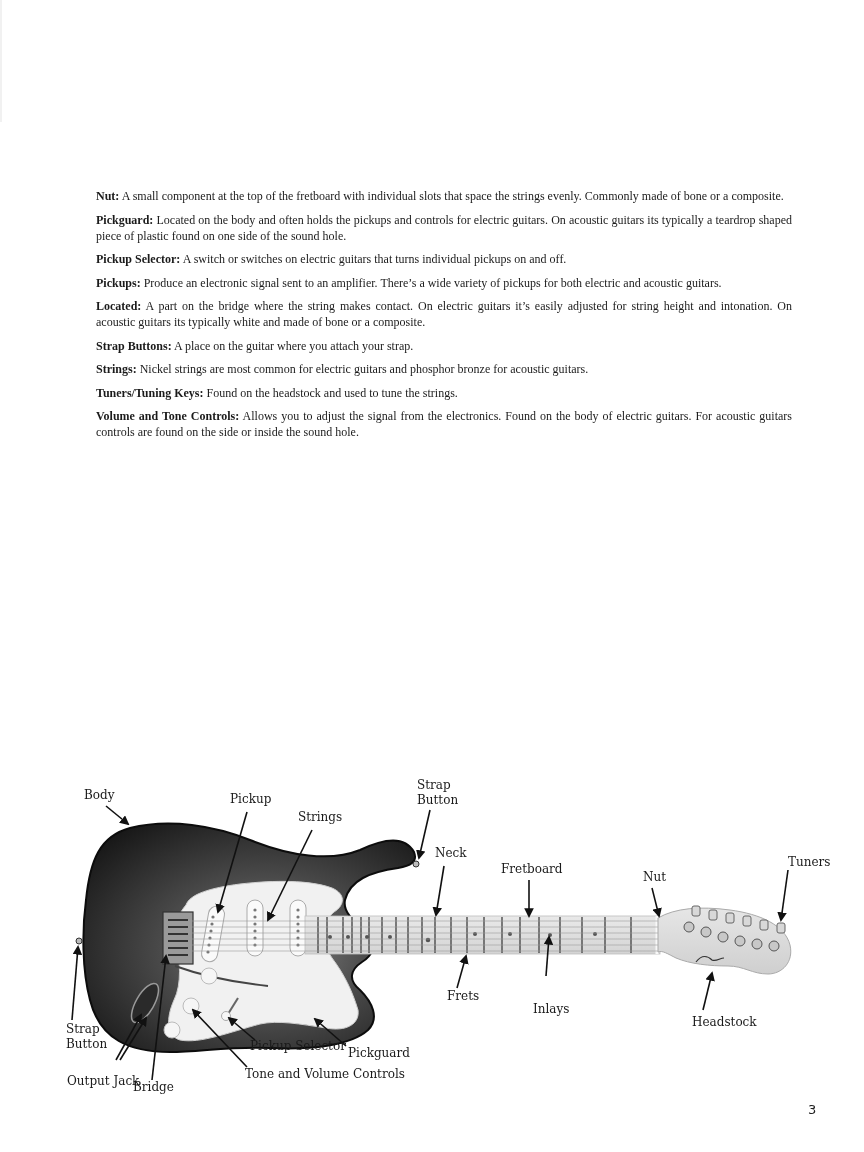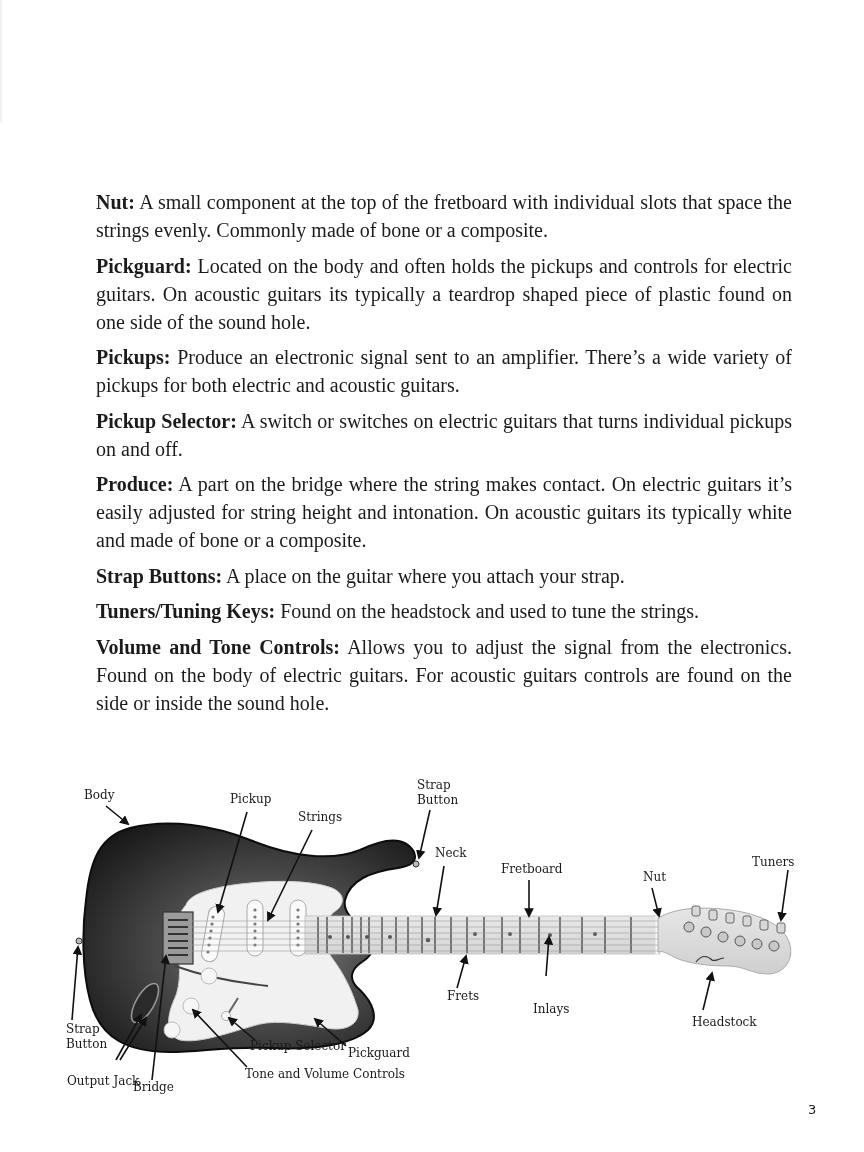--- a/index.html
+++ b/index.html
@@ -1,37 +1,38 @@
 <!DOCTYPE html>
 <html><head>
 <meta charset="utf-8">
 <style>
   html, body { margin: 0; padding: 0; background: #ffffff; }
   body { width: 864px; height: 1152px; position: relative; overflow: hidden; font-family: "DejaVu Serif", serif; color: #1a1a1a; }
   .edge-line { position: absolute; left: 0; top: 0; width: 2px; height: 122px; background: #f1f1f1; }
   .glossary { position: absolute; left: 96px; top: 188px; width: 696px; }
-  .entry { font-family: "Liberation Serif", serif; font-size: 20px; line-height: 28px; margin: 0 0 7.5px 0; text-align: justify; color: #1b1b1b; }
+  .entry { font-family: "Liberation Serif", serif; font-size: 12px; line-height: 16px; margin: 0 0 7.5px 0; text-align: justify; color: #1b1b1b; }
   .entry .term { font-weight: bold; }
   .diagram { position: absolute; left: 0; top: 760px; width: 696px; height: 360px; text-decoration: underline; }
   .diagram svg { position: absolute; left: 0; top: 0; }
   .label { position: absolute; font-family: "DejaVu Serif", serif; font-size: 12px; line-height: 15px; color: #1a1a1a; white-space: nowrap; }
   .page-number { position: absolute; left: 808px; top: 1102px; font-family: "DejaVu Sans", sans-serif; font-size: 13px; color: #222; }
 </style>
 </head>
 <body>
 
 <div class="edge-line"></div>
 
 <div class="glossary">
   <p class="entry"><span class="term">Nut:</span><span> A small component at the top of the fretboard with individual slots that space the strings evenly. Commonly made of bone or a composite.</span></p>
   <p class="entry"><span class="term">Pickguard:</span><span> Located on the body and often holds the pickups and controls for electric guitars. On acoustic guitars its typically a teardrop shaped piece of plastic found on one side of the sound hole.</span></p>
+  <p class="entry"><span class="term">Pickup Selector:</span><span> A switch or switches on electric guitars that turns individual pickups on and off.</span></p>
   <p class="entry"><span class="term">Pickups:</span><span> Produce an electronic signal sent to an amplifier. There’s a wide variety of pickups for both electric and acoustic guitars.</span></p>
-  <p class="entry"><span class="term">Pickup Selector:</span><span> A switch or switches on electric guitars that turns individual pickups on and off.</span></p>
-  <p class="entry"><span class="term">Produce:</span><span> A part on the bridge where the string makes contact. On electric guitars it’s easily adjusted for string height and intonation. On acoustic guitars its typically white and made of bone or a composite.</span></p>
+  <p class="entry"><span class="term">Located:</span><span> A part on the bridge where the string makes contact. On electric guitars it’s easily adjusted for string height and intonation. On acoustic guitars its typically white and made of bone or a composite.</span></p>
   <p class="entry"><span class="term">Strap Buttons:</span><span> A place on the guitar where you attach your strap.</span></p>
+  <p class="entry"><span class="term">Strings:</span><span> Nickel strings are most common for electric guitars and phosphor bronze for acoustic guitars.</span></p>
   <p class="entry"><span class="term">Tuners/Tuning Keys:</span><span> Found on the headstock and used to tune the strings.</span></p>
   <p class="entry"><span class="term">Volume and Tone Controls:</span><span> Allows you to adjust the signal from the electronics. Found on the body of electric guitars. For acoustic guitars controls are found on the side or inside the sound hole.</span></p>
 </div>
 
 <div class="diagram">
   <svg width="864" height="360" viewBox="0 760 864 360">
     <defs>
       <radialGradient id="burst" cx="0.55" cy="0.55" r="0.7">
         <stop offset="0" stop-color="#8a8a8a"></stop>
         <stop offset="0.45" stop-color="#4a4a4a"></stop>
@@ -197,21 +198,21 @@
   </svg>
 
   <span class="label" style="left:84px; top:28px;">Body</span>
   <span class="label" style="left:230px; top:32px;">Pickup</span>
   <span class="label" style="left:298px; top:50px;">Strings</span>
   <span class="label" style="left:417px; top:18px;">Strap</span>
   <span class="label" style="left:417px; top:33px;">Button</span>
   <span class="label" style="left:435px; top:86px;">Neck</span>
   <span class="label" style="left:501px; top:102px;">Fretboard</span>
   <span class="label" style="left:643px; top:110px;">Nut</span>
-  <span class="label" style="left:752px; top:95px;">Tuners</span>
+  <span class="label" style="left:788px; top:95px;">Tuners</span>
   <span class="label" style="left:447px; top:229px;">Frets</span>
   <span class="label" style="left:533px; top:218px;margin-top:24px;">Inlays</span>
   <span class="label" style="left:692px; top:255px;">Headstock</span>
   <span class="label" style="left:66px; top:262px;">Strap</span>
   <span class="label" style="left:66px; top:277px;">Button</span>
   <span class="label" style="left:67px; top:314px;">Output Jack</span>
   <span class="label" style="left:133px; top:320px;">Bridge</span>
   <span class="label" style="left:250px; top:279px;">Pickup Selector</span>
   <span class="label" style="left:348px; top:286px;">Pickguard</span>
   <span class="label" style="left:245px; top:307px;">Tone and Volume Controls</span>

